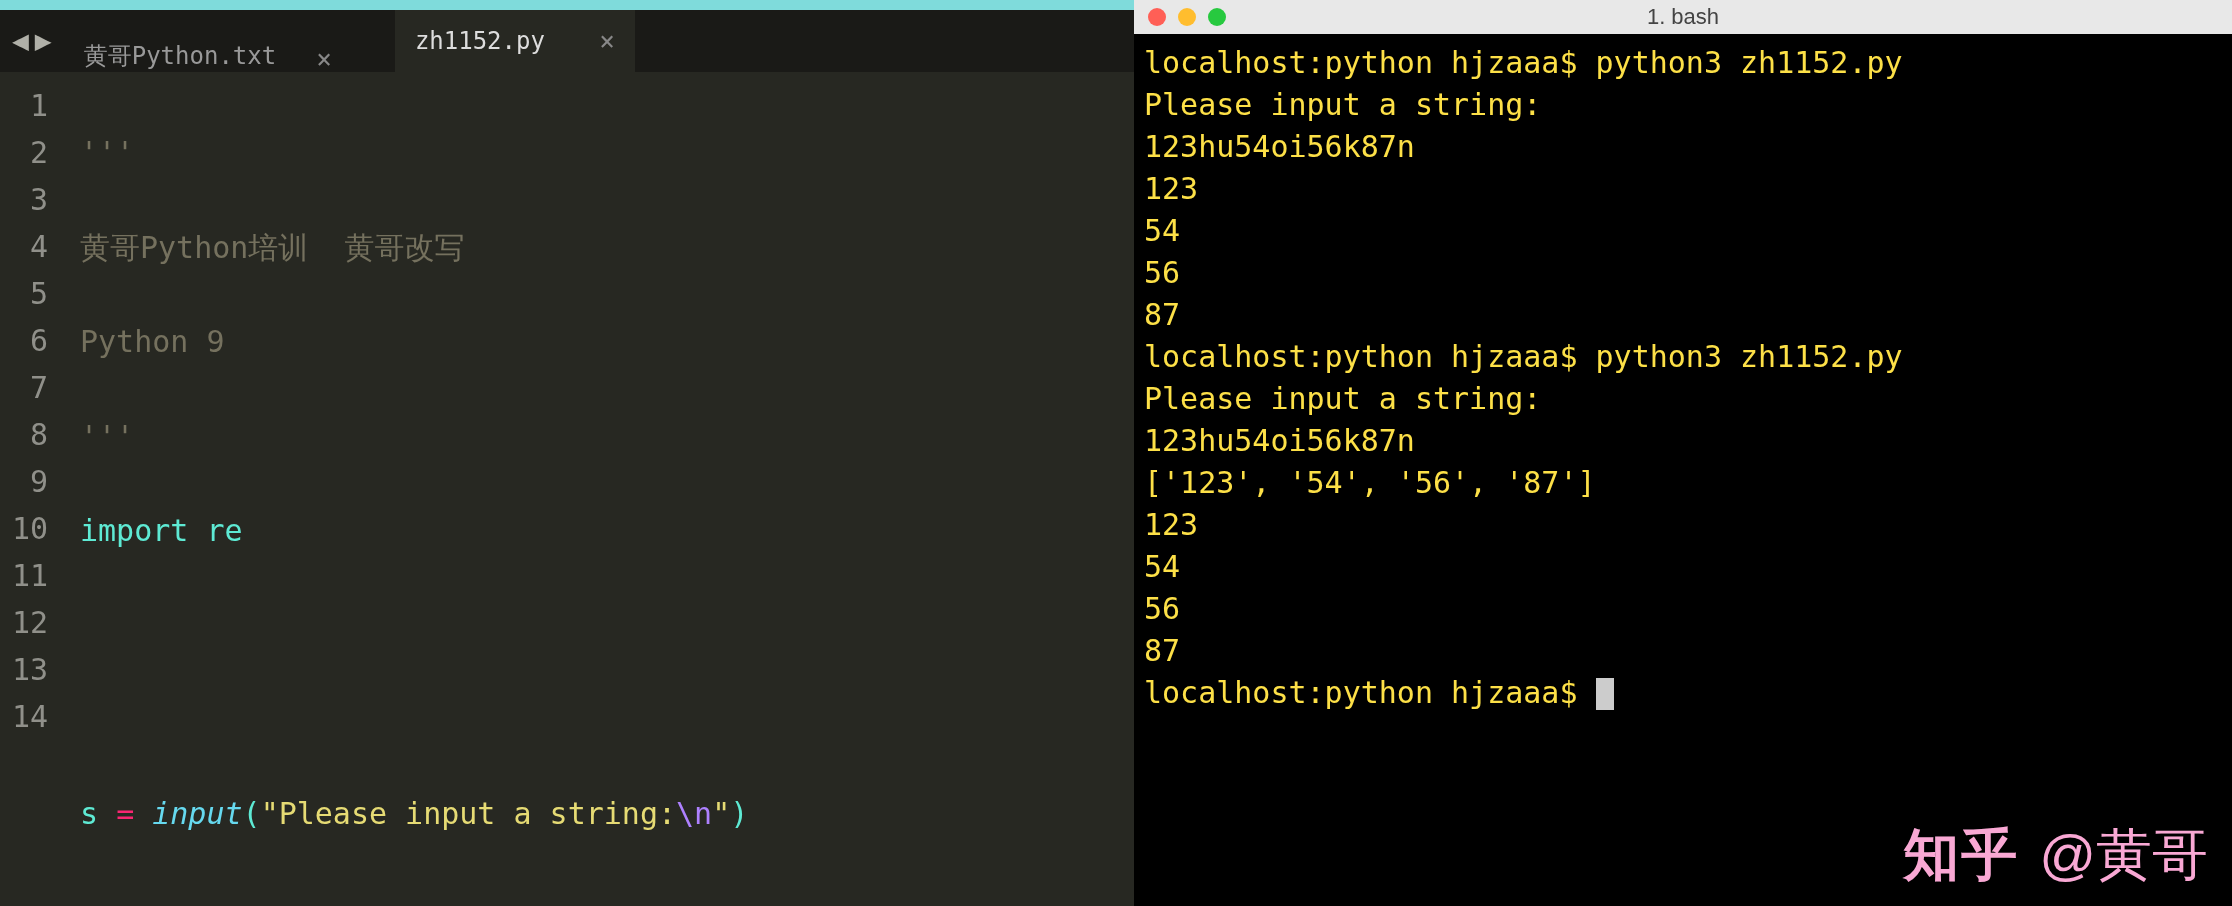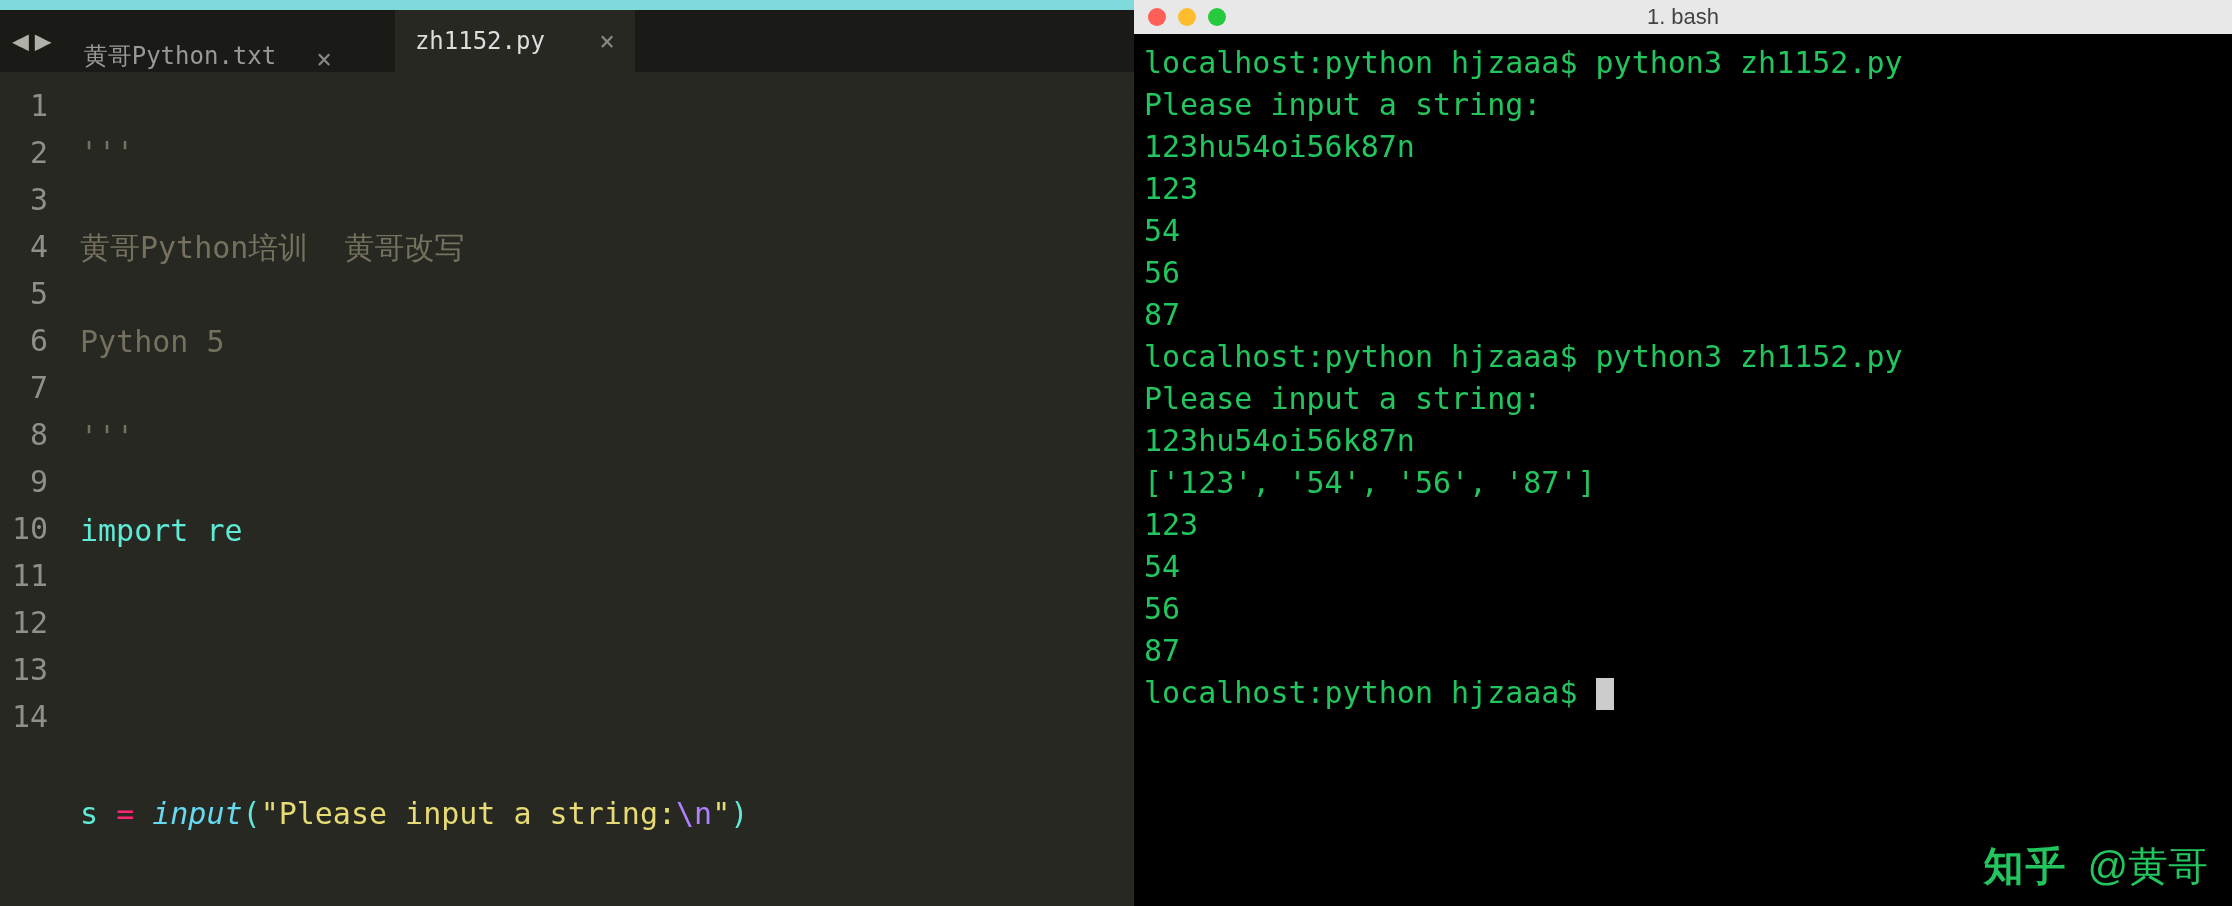--- a/index.html
+++ b/index.html
@@ -127,40 +127,40 @@
   left: 0; right: 0;
   text-align: center;
   font-size: 22px;
   color: #444;
   font-family: -apple-system, sans-serif;
   pointer-events: none;
 }
 .term-body {
   flex: 1;
   background: #000;
-  color: #22c55e;
+  color: #fde047;
   font-size: 30px;
   padding: 8px 10px;
   line-height: 1.4;
   white-space: pre;
   font-family: "Andale Mono", Menlo, monospace;
 }
 .cursor {
   display: inline-block;
   width: 18px;
   height: 32px;
   background: #ccc;
   vertical-align: text-bottom;
 }
 .watermark {
   position: absolute;
   bottom: 12px;
   right: 24px;
-  color: #22c55e;
-  font-size: 40px;
+  color: #f9a8d4;
+  font-size: 56px;
   font-family: -apple-system, "PingFang SC", sans-serif;
   display: flex;
   align-items: center;
   gap: 20px;
   margin-top: 40px;
 }
 .zhihu {
   font-weight: 600;
   letter-spacing: 2px;
 }
@@ -197,21 +197,21 @@
       <div>9</div>
       <div>10</div>
       <div>11</div>
       <div>12</div>
       <div>13</div>
       <div>14</div>
     </div>
     <div class="code">
 <div class="row"><span class="c-cm">'''</span></div>
 <div class="row"><span class="c-cm">黄哥Python培训  黄哥改写</span></div>
-<div class="row"><span class="c-cm">Python 5</span></div>
+<div class="row"><span class="c-cm">Python 9</span></div>
 <div class="row"><span class="c-cm">'''</span></div>
 <div class="row"><span class="c-kw">import</span><span class="c-pl"> re</span></div>
 <div class="row"></div>
 <div class="row"></div>
 <div class="row"><span class="c-pl">s </span><span class="c-op">= </span><span class="c-fn">input</span><span class="c-pl">(</span><span class="c-st">"Please input a string:</span><span class="c-es">\n</span><span class="c-st">"</span><span class="c-pl">)</span></div>
 
 
 
 
 

